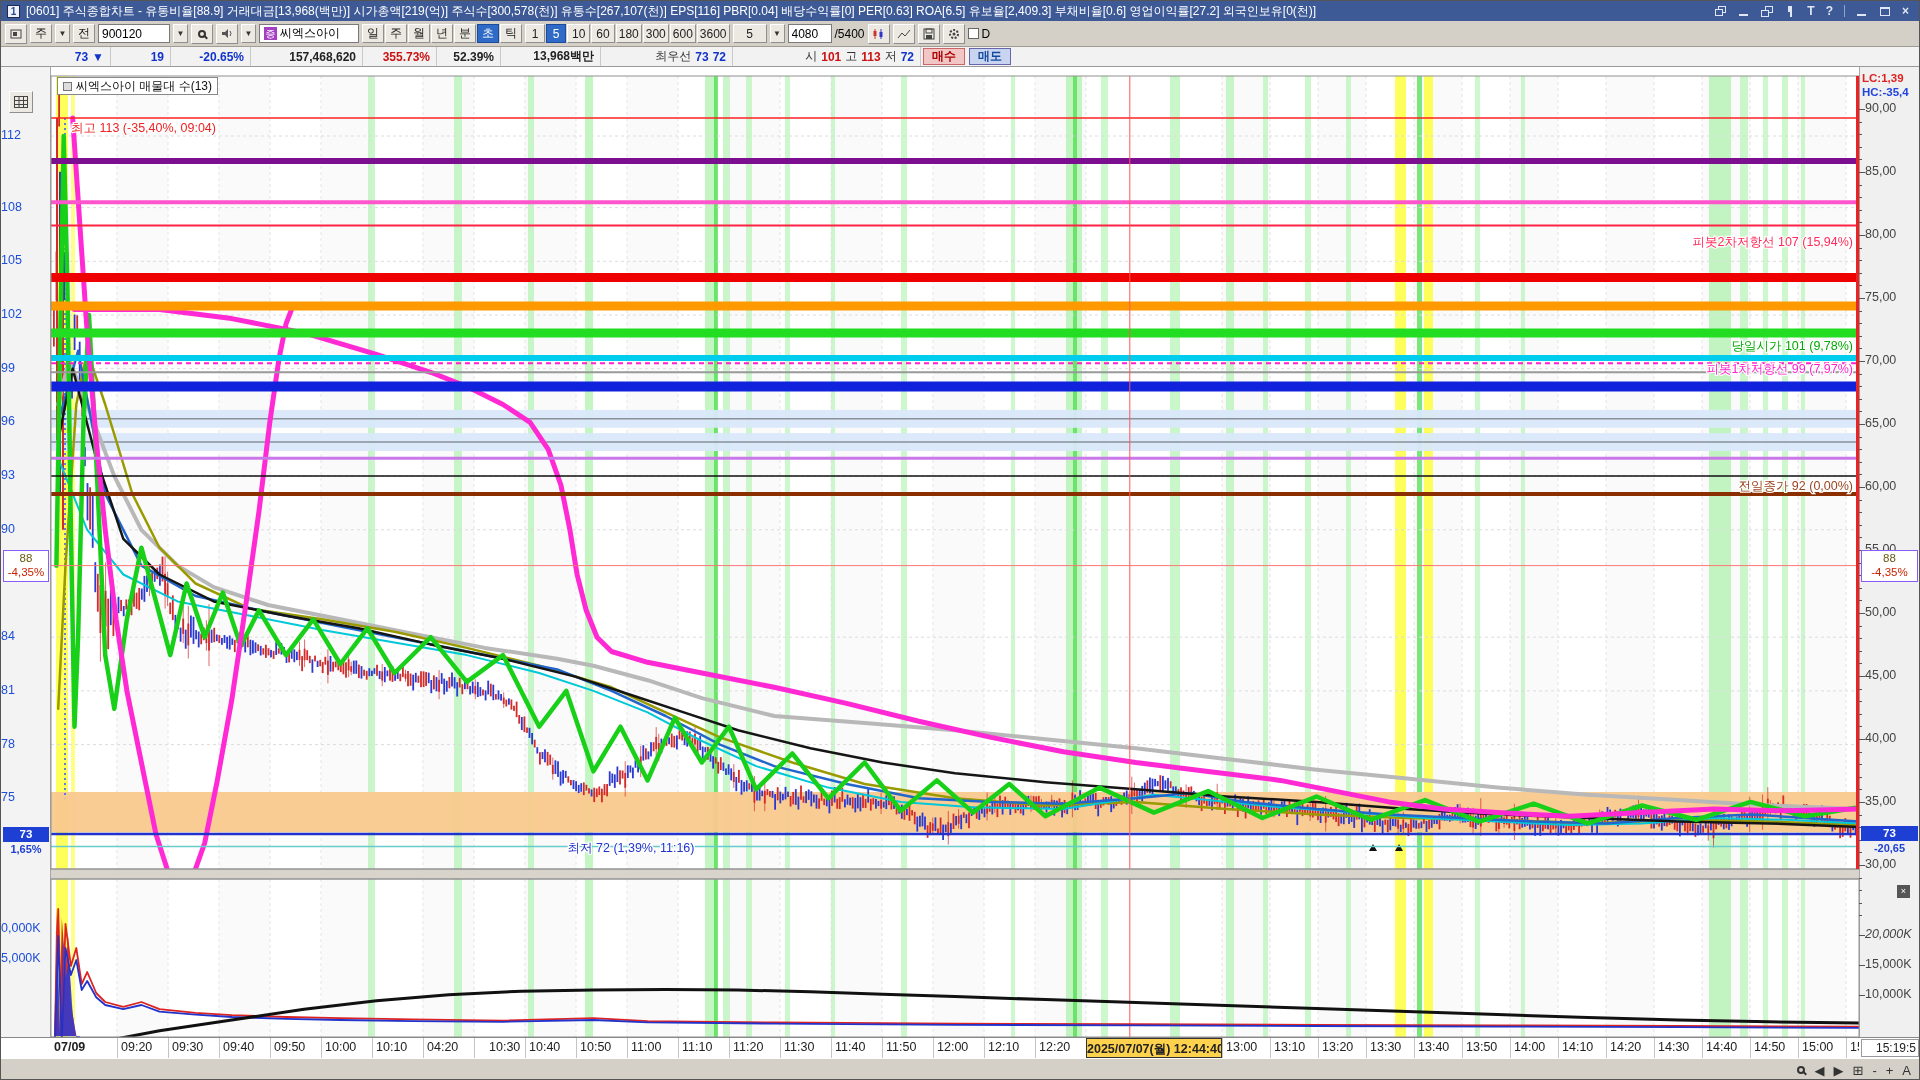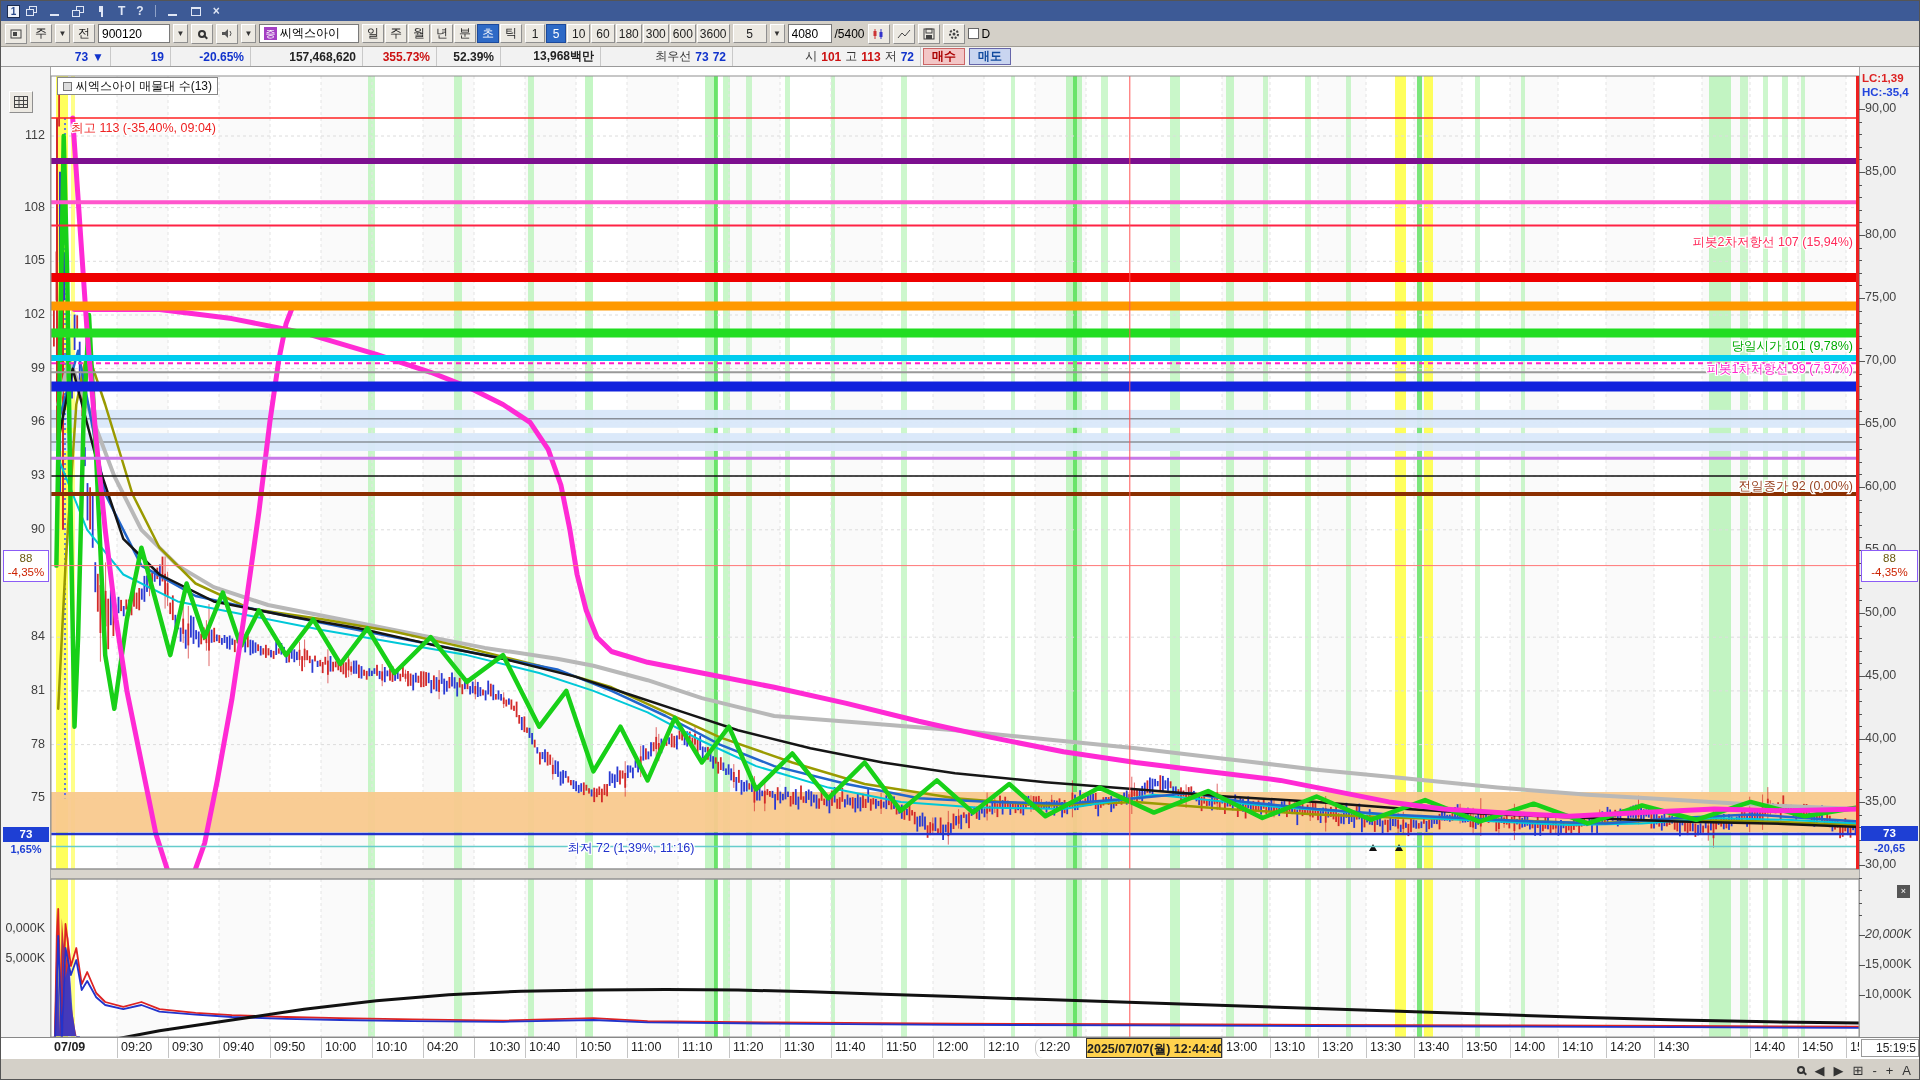--- a/index.html
+++ b/index.html
@@ -41,21 +41,21 @@
 .btn-buy{margin:1px 2px;padding:0 8px;background:#f3c6c6;border:1px solid #c66;color:#a00;display:flex;align-items:center;font-weight:bold}
 .btn-sell{margin:1px 2px;padding:0 8px;background:#c9d5f0;border:1px solid #66a;color:#114a9e;display:flex;align-items:center;font-weight:bold}
 
 .bg-left{position:absolute;left:0;top:66px;width:50px;height:970px;background:#f3f3f3;border-right:1px solid #a8a8a8}
 .bg-plot{position:absolute;left:50px;top:66px;width:1808px;height:970px;background:#fff}
 .bg-right{position:absolute;left:1858px;top:66px;width:62px;height:970px;background:#f0f0f0;border-left:1px solid #a8a8a8}
 #chartsvg{position:absolute;left:0;top:0;width:1920px;height:1080px;pointer-events:none;z-index:5}
 
 .chart-overlay{position:absolute;inset:0;pointer-events:none;z-index:10}
 .chart-overlay>*{pointer-events:auto}
-.pl{position:absolute;width:44px;text-align:right;color:#404040;font-size:12.5px}
+.pl{position:absolute;width:44px;text-align:left;color:#1d4ed8;font-size:12.5px}
 .pr{position:absolute;left:1864px;color:#444;font-size:12.5px}
 .tick{position:absolute;background:#555;height:1px}
 .ind-label{position:absolute;left:56px;top:76px;height:18px;background:#fff;border:1px solid #888;display:flex;align-items:center;gap:4px;padding:0 5px;font-size:12px;color:#111}
 .ind-sq{width:9px;height:9px;background:#ddd;border:1px solid #777;display:inline-block}
 .grid-btn{position:absolute;left:8px;top:90px;width:24px;height:22px;background:#ece9e2;border:1px solid #8f8f8f;border-top-color:#fff;border-left-color:#fff;display:flex;align-items:center;justify-content:center}
 .lc{position:absolute;left:1861px;top:71px;color:#dd2222;font-size:11.5px;font-weight:bold}
 .hc{position:absolute;left:1861px;top:85px;color:#2244dd;font-size:11.5px;font-weight:bold}
 .xbox-y{position:absolute;background:#ffffff;border:1px solid #8b5cf6;text-align:center;font-size:11.5px;line-height:14px}
 .xbox-y .v{color:#6a5a10}.xbox-y .p{color:#cc2200}
 .xbox-b{position:absolute;background:#1e3fd4;color:#fff;text-align:center;font-size:11.5px;line-height:15px;font-weight:bold}
@@ -74,20 +74,21 @@
 .ic-mag{width:8px;height:8px;border:2px solid #333;border-radius:50%;position:relative;display:inline-block}
 .ic-mag i{position:absolute;width:5px;height:2px;background:#333;right:-4px;bottom:-2px;transform:rotate(45deg)}
 </style>
 </head>
 <body>
 
 <div class="app">
 
   <div class="titlebar">
     <span class="app-ic">1</span>
+    <span class="title-text">[0601]  주식종합차트 - 유통비율[88.9]  거래대금[13,968(백만)]  시가총액[219(억)]  주식수[300,578(천)]  유통수[267,107(천)]  EPS[116]  PBR[0.04]  배당수익률[0]  PER[0.63]  ROA[6.5]  유보율[2,409.3]  부채비율[0.6]  영업이익률[27.2]  외국인보유[0(천)]</span>
     <div class="win-ctls">
       <span class="ci ic-restore">
           <i></i>
           <i></i>
         </span>
       <span class="ci ic-min">
           <i></i>
         </span>
       <span class="ci ic-copy">
           <i></i>
@@ -1331,33 +1332,33 @@
         <div class="ta-cell" style="width: 51px;">10:40</div>
         <div class="ta-cell" style="width: 51px;">10:50</div>
         <div class="ta-cell" style="width: 51px;">11:00</div>
         <div class="ta-cell" style="width: 51px;">11:10</div>
         <div class="ta-cell" style="width: 51px;">11:20</div>
         <div class="ta-cell" style="width: 51px;">11:30</div>
         <div class="ta-cell" style="width: 51px;">11:40</div>
         <div class="ta-cell" style="width: 51px;">11:50</div>
         <div class="ta-cell" style="width: 51px;">12:00</div>
         <div class="ta-cell" style="width: 51px;">12:10</div>
-        <div class="ta-cell" style="width: 51px; border-radius: 8px;">12:20</div>
+        <div class="ta-cell" style="width: 51px;">12:20</div>
         <div class="ta-cell hl" style="width: 136px;">2025/07/07(월) 12:44:40</div>
         <div class="ta-cell" style="width: 48px;">13:00</div>
         <div class="ta-cell" style="width: 48px;">13:10</div>
         <div class="ta-cell" style="width: 48px;">13:20</div>
         <div class="ta-cell" style="width: 48px;">13:30</div>
         <div class="ta-cell" style="width: 48px;">13:40</div>
         <div class="ta-cell" style="width: 48px;">13:50</div>
         <div class="ta-cell" style="width: 48px;">14:00</div>
         <div class="ta-cell" style="width: 48px;">14:10</div>
         <div class="ta-cell" style="width: 48px;">14:20</div>
         <div class="ta-cell" style="width: 48px;">14:30</div>
-        <div class="ta-cell" style="width: 48px; margin-left: 48px;">14:40</div>
+        <div class="ta-cell" style="width: 48px;">14:40</div>
         <div class="ta-cell" style="width: 48px;">14:50</div>
         <div class="ta-cell" style="width: 48px;">15:00</div>
         <div class="ta-cell" style="width: 48px;">15:10</div>
       </div>
     <div class="ta-right">15:19:5</div>
   </div>
 
   <div class="bottombar">
     <span class="bb-ic">
         <span class="ic-mag">

